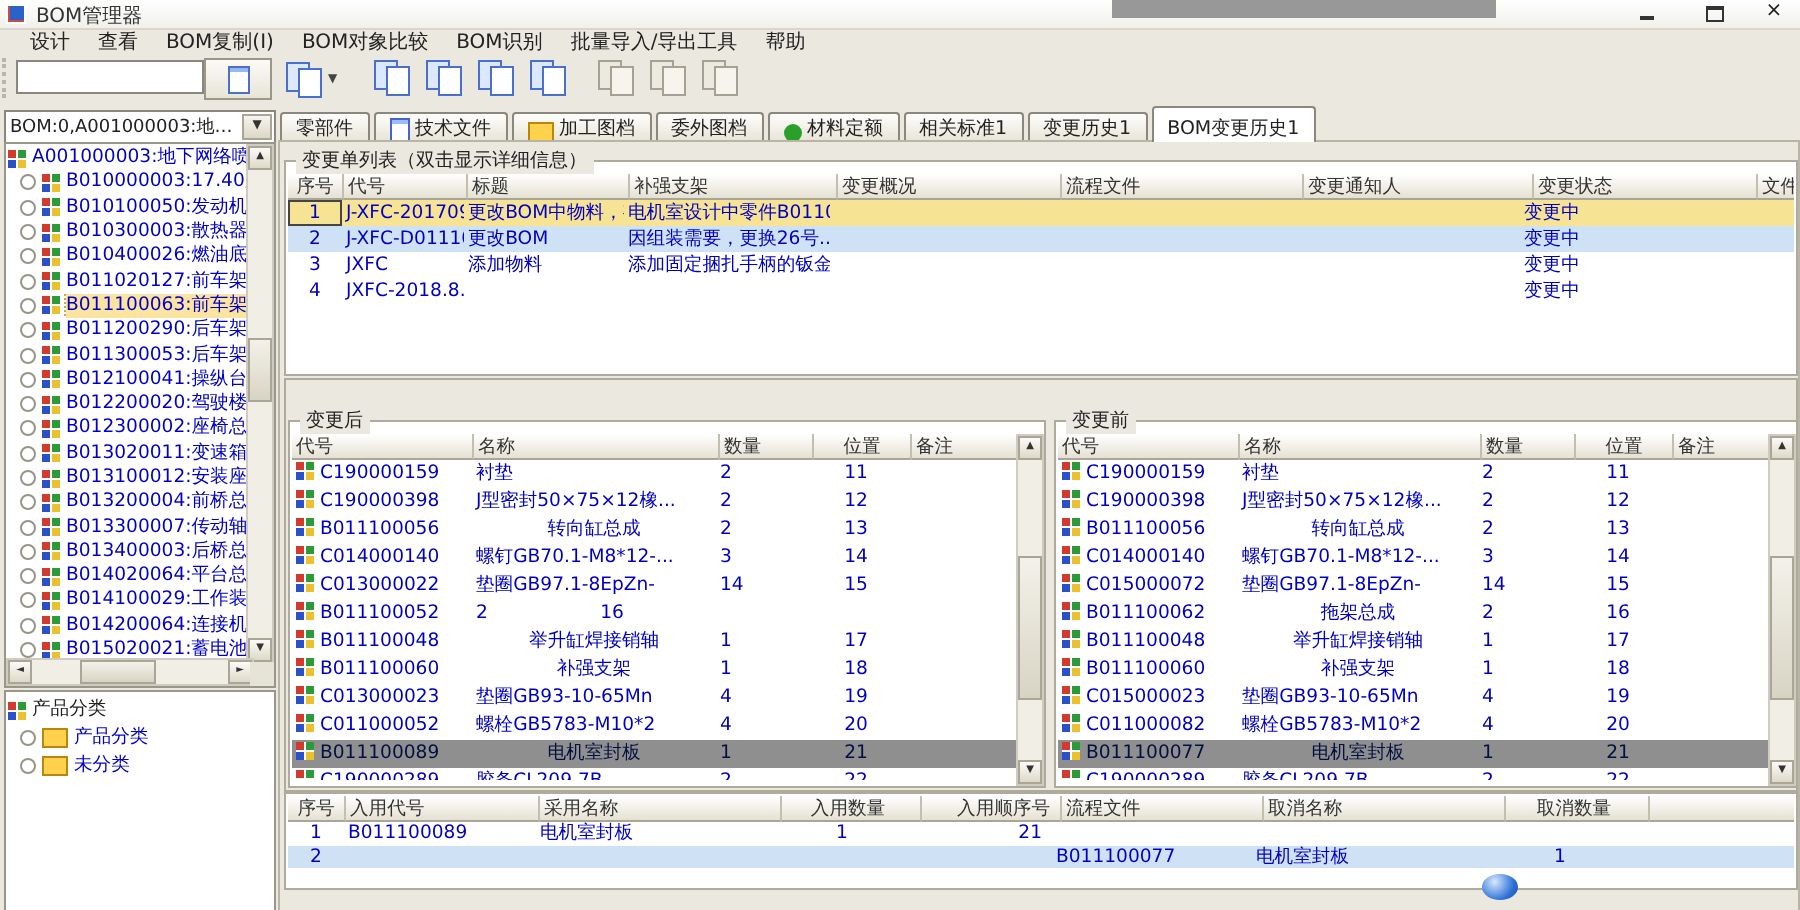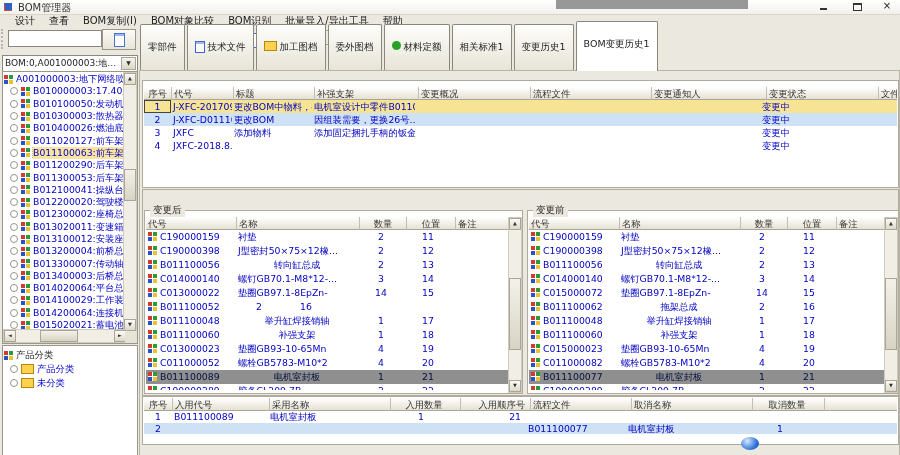--- a/index.html
+++ b/index.html
@@ -47,21 +47,21 @@
   .sb{position:absolute;background:#f0eee5;border:1px solid #cfccbf}
   .sb .arr{position:absolute;width:10px;height:10px;background:linear-gradient(#fbfaf6,#ddd9c9);border:1px solid #a9a698;font-size:5px;line-height:9px;text-align:center;color:#333}
   .sb .thumb{position:absolute;background:linear-gradient(#f3f1e9,#d8d4c4);border:1px solid #a9a698}
   .tree-vscroll{right:0;top:0;width:12px;height:258px}
   .tree-hscroll{left:0;bottom:0;width:122px;height:12px}
   .corner{position:absolute;right:0;bottom:0;width:12px;height:12px;background:#e6e3d7}
   .cat-box{position:absolute;left:2px;top:345px;width:134px;height:108px;background:#fff;border:1px solid #99968a;overflow:hidden;padding-top:2px}
   .cat-box .titem{height:14px;line-height:14px}
   
   .tabs{position:absolute;left:140px;top:54px;height:17px;display:flex;align-items:flex-end}
-  .tab{height:14px;margin-right:2px;padding:16px 7px;display:flex;align-items:flex-start;gap:3px;border:1px solid #8a887c;border-bottom:none;border-radius:2px 2px 0 0;background:linear-gradient(#fdfdfb,#e7e4d6);font-size:9.5px;color:#222;white-space:nowrap}
+  .tab{height:14px;margin-right:2px;padding:0 7px;display:flex;align-items:flex-end;gap:3px;border:1px solid #8a887c;border-bottom:none;border-radius:2px 2px 0 0;background:linear-gradient(#fdfdfb,#e7e4d6);font-size:9.5px;color:#222;white-space:nowrap}
   .tab.active{height:17px;background:#fff;position:relative;z-index:3}
   .t-doc{width:8px;height:10px;background:#fff;border:1px solid #4466cc;box-shadow:inset 0 2px 0 #9cbdf3}
   .t-folder{width:11px;height:8px;background:#ffd24d;border:1px solid #b8860b}
   .t-green{width:9px;height:9px;border-radius:50%;background:#2aa02a}
   .content-panel{position:absolute;left:139px;top:70px;width:759px;height:385px;border:1px solid #b8b5a6;background:#ebe8df}
   .fieldset{position:absolute;border:1px solid #aeab9c;background:#fff}
   .fieldlbl{position:absolute;top:-7px;left:5px;background:#ebe8df;padding:0 3px;font-size:9.5px;color:#222;white-space:nowrap;z-index:2}
   
   .grid{position:absolute;overflow:hidden;color:#0000c4}
   .grow{display:flex;height:13px;line-height:13px;white-space:nowrap}
@@ -79,21 +79,21 @@
   #cogrid .c0{width:23px;text-align:center}#cogrid .c1{width:57px}#cogrid .c2{width:76px}#cogrid .c3{width:99px}#cogrid .c4{width:107px}#cogrid .c5{width:116px}#cogrid .c6{width:110px}#cogrid .c7{width:107px}#cogrid .c8{width:58px}
   
   .legend-row{position:absolute;left:4px;top:4px;height:14px;display:flex;align-items:center}
   .swatch{width:15px;height:12px;border:1px solid #555;margin-right:5px}
   .legend-label{margin-right:16px;font-size:9.3px;color:#222;white-space:nowrap}
   
   #aft .grid,#bef .grid{left:1px;top:6px}
   #aftgrid{width:363px}#befgrid{width:356px}
   #aftgrid .c0,#befgrid .c0{width:86px}
   #aftgrid .c1{width:118px}#befgrid .c1{width:116px}
-  #aftgrid .c2,#befgrid .c2{width:42px;text-align:center}
+  #aftgrid .c2,#befgrid .c2{width:42px;text-align:left}
   #aftgrid .c3,#befgrid .c3{width:44px;text-align:center}
   #aftgrid .c4{width:73px}#befgrid .c4{width:68px}
   #aftgrid .grow,#befgrid .grow{height:14px;line-height:14px}
   #aftgrid .ghead,#befgrid .ghead{height:13px;line-height:13px}
   .cmp-rows{overflow:hidden}
   
   #swpgrid{left:1px;top:1px;width:753px}
   #swpgrid .grow{height:11.5px;line-height:11.5px}
   #swpgrid .ghead{height:13px;line-height:13px}
   #swpgrid .c0{width:24px;text-align:center}#swpgrid .c1{width:92px}#swpgrid .c2{width:116px}
@@ -339,20 +339,21 @@
         <span>变更历史1</span>
       </div>
       <div class="tab active">
         <span>BOM变更历史1</span>
       </div>
     </div>
 
   <div class="content-panel">
 
     <div class="fieldset" style="left:2px;top:9px;width:755px;height:106px">
+      <span class="fieldlbl">变更单列表（双击显示详细信息）</span>
       <div class="grid" id="cogrid">
           <div class="grow ghead">
             <span class="gcell c0">序号</span>
             <span class="gcell c1">代号</span>
             <span class="gcell c2">标题</span>
             <span class="gcell c3">补强支架</span>
             <span class="gcell c4">变更概况</span>
             <span class="gcell c5">流程文件</span>
             <span class="gcell c6">变更通知人</span>
             <span class="gcell c7">变更状态</span>

